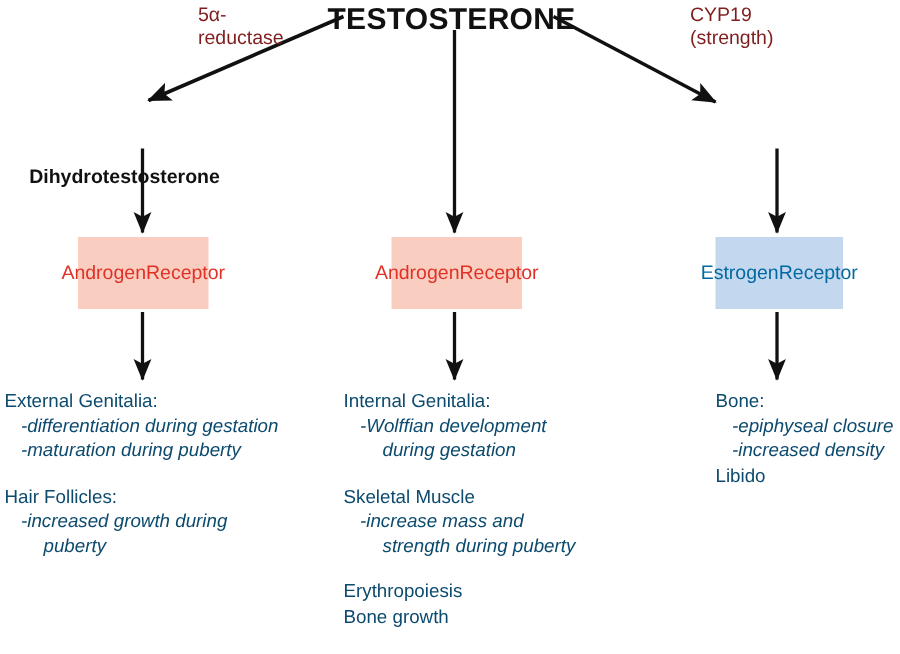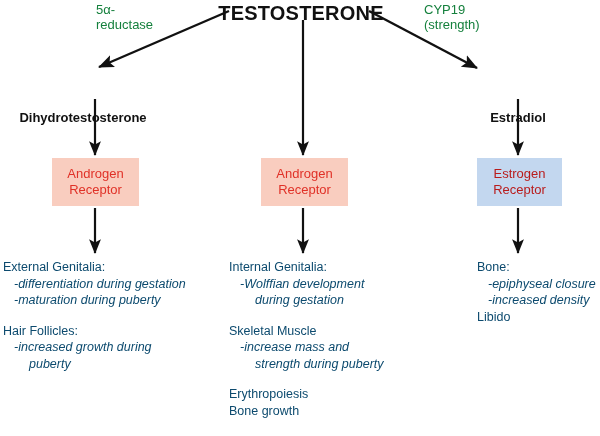--- a/index.html
+++ b/index.html
@@ -34,42 +34,43 @@
     font-size: 20px;
     letter-spacing: 0.2px;
   }
   .metabolite {
     font-weight: bold;
     font-size: 13px;
     margin-top: 37px;
   }
   .enzyme {
     position: absolute;
-    color: #15803d;
+    color: #7f1d1d;
     font-size: 13px;
     line-height: 15px;
     white-space: nowrap;
+    margin-left: 36px;
   }
   .rbox {
     position: absolute;
     display: flex;
-    flex-direction: column;
+    flex-direction: row;
     align-items: center;
     justify-content: center;
     font-size: 13px;
     line-height: 16px;
     text-align: center;
   }
   .rbox.androgen {
     background: #f9cdbf;
     color: #e03127;
   }
   .rbox.estrogen {
     background: #c3d7ef;
-    color: #b91c1c;
+    color: #0369a1;
   }
   .effects {
     position: absolute;
     font-size: 12.5px;
     line-height: 16.5px;
     color: #0c4a6e;
   }
   .effects .hdr {
     display: block;
     font-style: normal;
@@ -125,21 +126,20 @@
     <span>reductase</span>
   </div>
 
   <div class="enzyme" style="left:424px; top:2px; text-align:left;">
     <span>CYP19</span><br>
     <span>(strength)</span>
   </div>
 
   <div class="node metabolite" style="left:3px; top:73px; width:160px;">Dihydrotestosterone</div>
 
-  <div class="node metabolite" style="left:447px; top:73px; width:142px;">Estradiol</div>
 
   <div class="rbox androgen" style="left:52px; top:158px; width:87px; height:48px;">
     <span>Androgen</span>
     <span>Receptor</span>
   </div>
 
   <div class="rbox androgen" style="left:261px; top:158px; width:87px; height:48px;">
     <span>Androgen</span>
     <span>Receptor</span>
   </div>

